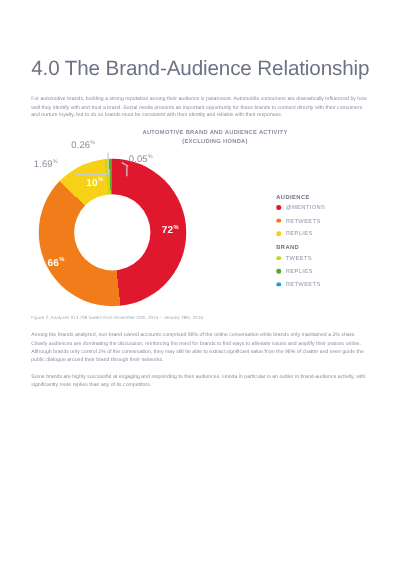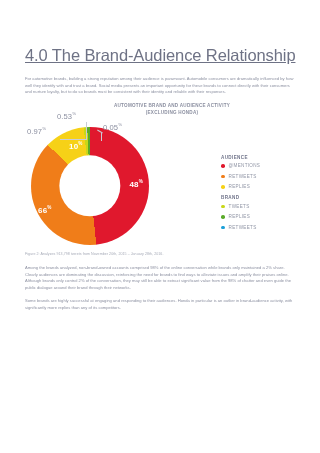--- a/index.html
+++ b/index.html
@@ -26,21 +26,20 @@
 
   
   .page-title {
     font-size: 16.5px;
     font-weight: 400;
     color: #6e7285;
     letter-spacing: -0.1px;
     margin-top: 46px;
     margin-bottom: 11px;
     white-space: nowrap;
-    text-decoration: underline;
   }
 
   
   .body-text {
     font-size: 4.1px;
     line-height: 1.62;
     color: #8b8fa0;
     text-align: left;
     letter-spacing: 0.02px;
   }
@@ -196,27 +195,27 @@
 
     <div class="chart-title">
       <span>AUTOMOTIVE BRAND AND AUDIENCE ACTIVITY</span><br>
       <span>(EXCLUDING HONDA)</span>
     </div>
 
     <div class="donut-wrap">
       <div class="donut" id="donut-ring" style="background: conic-gradient(rgb(224, 24, 45) 0deg, rgb(224, 24, 45) 173.808deg, rgb(240, 125, 25) 173.808deg, rgb(240, 125, 25) 314.208deg, rgb(246, 209, 23) 314.208deg, rgb(246, 209, 23) 353.808deg, rgb(200, 215, 25) 353.808deg, rgb(200, 215, 25) 357.3deg, rgb(90, 170, 42) 357.3deg, rgb(90, 170, 42) 359.64deg, rgb(27, 160, 216) 359.64deg, rgb(27, 160, 216) 360deg);"></div>
       <div class="donut-hole"></div>
 
-      <div class="slice-label lbl-48"><span>48</span><sup>%</sup></div>
+      <div class="slice-label lbl-48"><span>72</span><sup>%</sup></div>
       <div class="slice-label lbl-39"><span>66</span><sup>%</sup></div>
       <div class="slice-label lbl-11"><span>10</span><sup>%</sup></div>
     </div>
 
-    <div class="callout c-097"><span>0.97</span><sup>%</sup></div>
-    <div class="callout c-065"><span>0.53</span><sup>%</sup></div>
+    <div class="callout c-097"><span>1.69</span><sup>%</sup></div>
+    <div class="callout c-065"><span>0.26</span><sup>%</sup></div>
     <div class="callout c-010"><span>0.05</span><sup>%</sup></div>
 
     <div class="leader leader-v1"></div>
     <div class="leader leader-h1"></div>
     <div class="leader leader-v2"></div>
     <div class="leader leader-d1"></div>
 
     <div class="legend" id="chart-legend">
         <div class="legend-group">
           <div class="legend-group-title">AUDIENCE</div>

